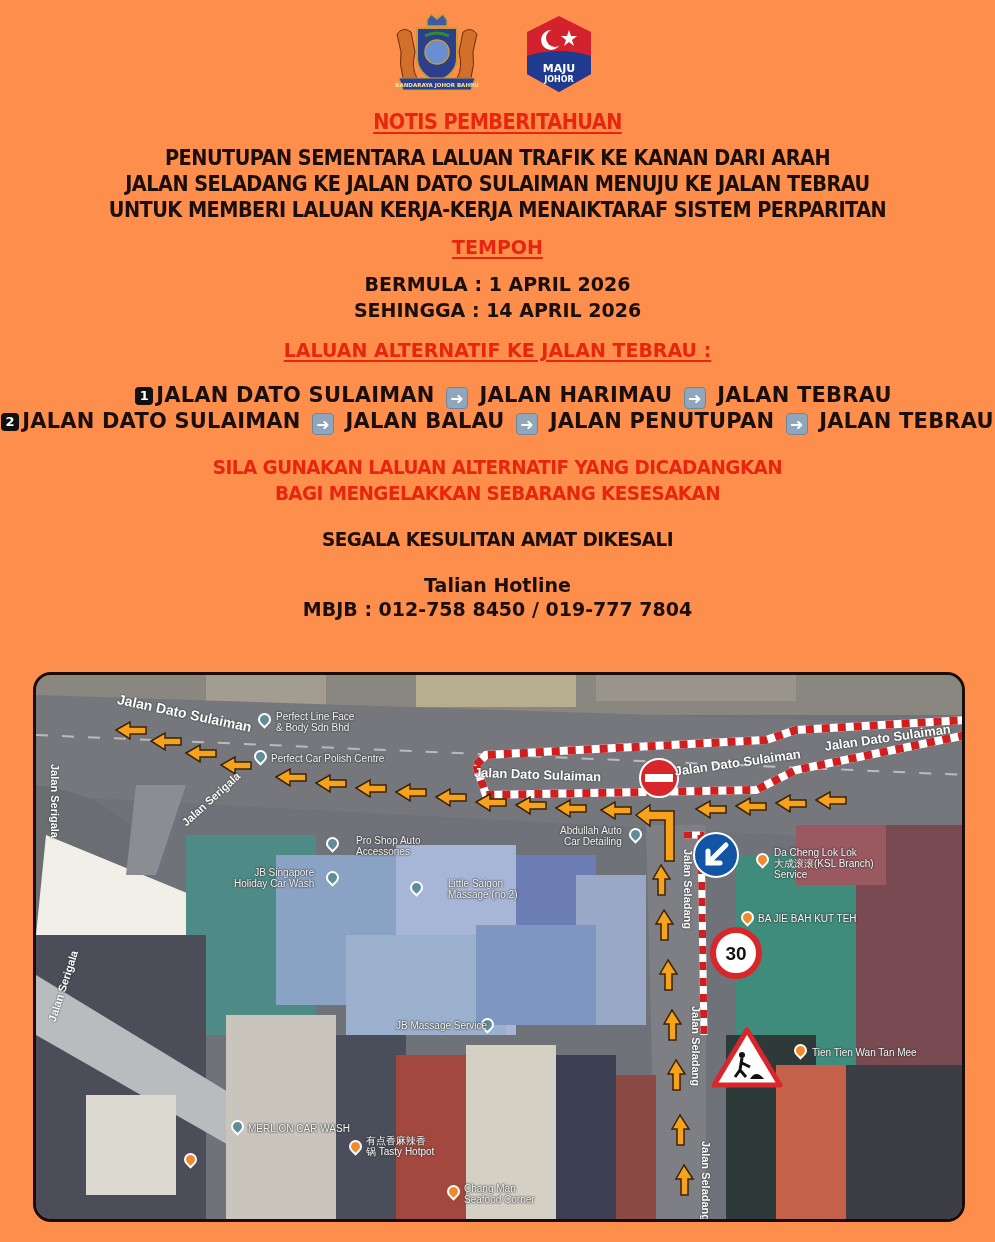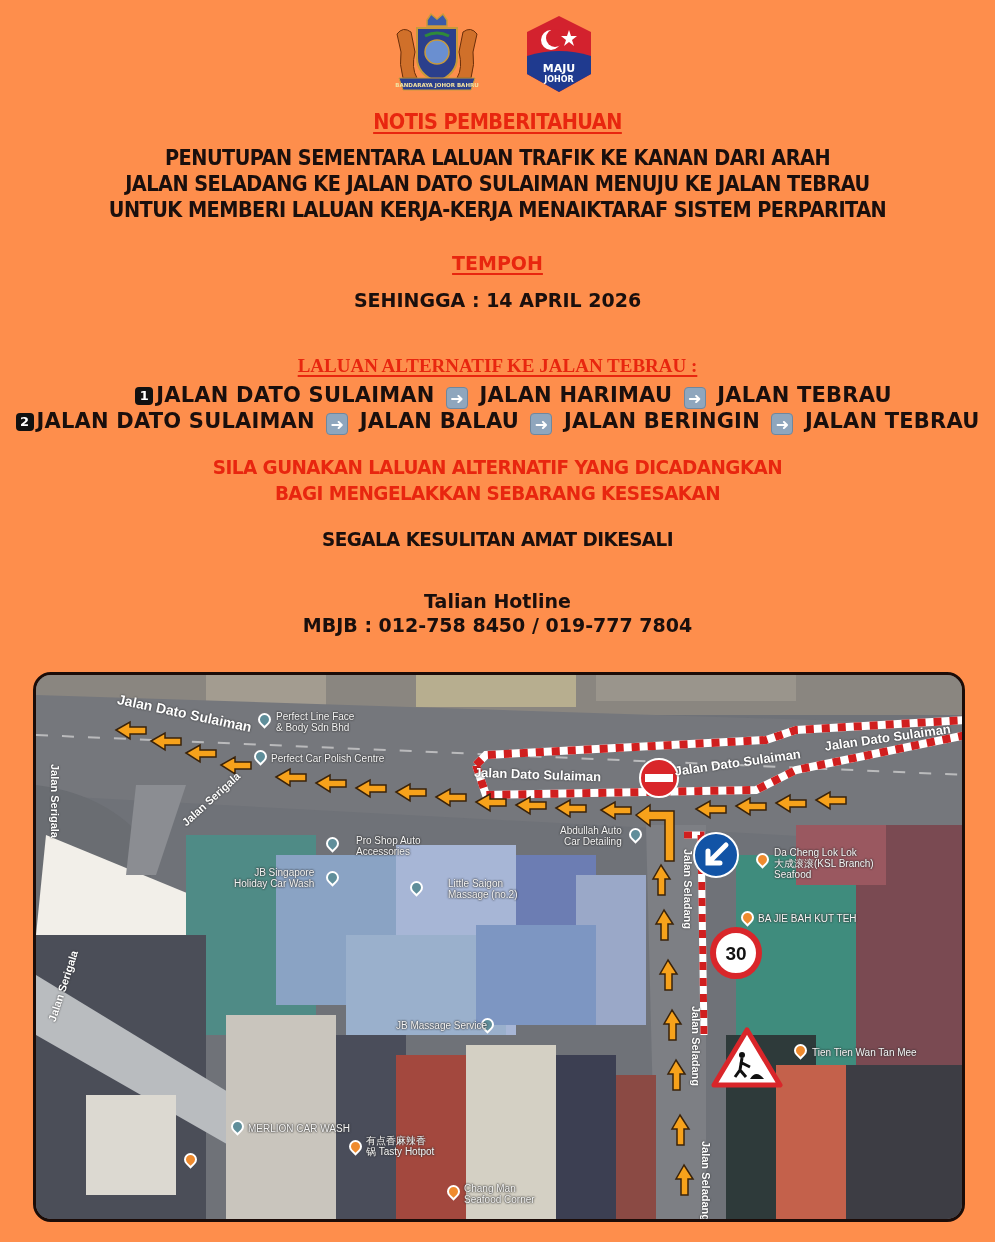--- a/index.html
+++ b/index.html
@@ -12,21 +12,21 @@
   }
   .logos {
     position: absolute; top: 12px; left: 0; width: 995px;
     display: flex; justify-content: center; gap: 26px;
   }
   .logo { width: 96px; height: 86px; position: relative; }
   .center { position: absolute; left: 0; width: 995px; text-align: center; }
   .red { color: #e8260f; }
   .u { text-decoration: underline; text-decoration-thickness: 2px; text-underline-offset: 3px; }
   .cond { font-family: "DejaVu Sans", sans-serif; font-weight: bold; letter-spacing: -0.6px; transform: scaleX(0.92); transform-origin: center; }
-  .bold { font-weight: bold; margin-top: 16px; }
+  .bold { font-weight: bold; }
 
   .route-line { position: absolute; left: 0; width: 995px; text-align: center; font-weight: bold; font-size: 21px; letter-spacing: 0.2px; white-space: nowrap; }
   .num {
     display: inline-block; width: 18px; height: 18px; background: #111; color: #fff; border-radius: 4px;
     font-size: 13px; line-height: 18px; text-align: center; vertical-align: 2px; margin-right: 3px;
   }
   .arrow {
     display: inline-block; width: 22px; height: 22px; background: #8fa6bd; border-radius: 4px; color: #fff;
     font-size: 16px; line-height: 22px; text-align: center; vertical-align: -2px; margin: 0 4px;
     border: 1px solid #6f879e;
@@ -82,38 +82,39 @@
 
 <div class="center cond" style="top:145px;font-size:21px;line-height:26px;">
   <div>PENUTUPAN SEMENTARA LALUAN TRAFIK KE KANAN DARI ARAH</div>
   <div>JALAN SELADANG KE JALAN DATO SULAIMAN MENUJU KE JALAN TEBRAU</div>
   <div>UNTUK MEMBERI LALUAN KERJA-KERJA MENAIKTARAF SISTEM PERPARITAN</div>
 </div>
 
 <div class="center bold red u" style="top:236px;font-size:19px;">TEMPOH</div>
 
 <div class="center bold" style="top:271px;font-size:19px;line-height:26px;">
+  <div>BERMULA : 1 APRIL 2026</div>
   <div>SEHINGGA : 14 APRIL 2026</div>
 </div>
 
-<div class="center bold red u" style="top:339px;font-size:19px;font-family:Liberation Serif, serif;">LALUAN ALTERNATIF KE JALAN TEBRAU :</div>
+<div class="center bold red u" style="top:339px;font-size:19px;">LALUAN ALTERNATIF KE JALAN TEBRAU :</div>
 
 <div class="route-line" style="top:383px;padding-left:32px;">
   <span class="num">1</span><span>JALAN DATO SULAIMAN</span>
   <span class="arrow">➜</span>
   <span>JALAN HARIMAU</span>
   <span class="arrow">➜</span>
   <span>JALAN TEBRAU</span>
 </div>
 <div class="route-line" style="top:409px;">
   <span class="num">2</span><span>JALAN DATO SULAIMAN</span>
   <span class="arrow">➜</span>
   <span>JALAN BALAU</span>
   <span class="arrow">➜</span>
-  <span>JALAN BERINGIN</span>
+  <span>JALAN PENUTUPAN</span>
   <span class="arrow">➜</span>
   <span>JALAN TEBRAU</span>
 </div>
 
 <div class="center cond red" style="top:454px;font-size:20px;line-height:26px;">
   <div>SILA GUNAKAN LALUAN ALTERNATIF YANG DICADANGKAN</div>
   <div>BAGI MENGELAKKAN SEBARANG KESESAKAN</div>
 </div>
 
 <div class="center cond" style="top:527px;font-size:20px;">SEGALA KESULITAN AMAT DIKESALI</div>
@@ -263,21 +264,21 @@
   <div class="pin gray" style="left:593px;top:153px;"></div>
   <div class="poi" style="left:524px;top:150px;text-align:right;">
       <div>Abdullah Auto</div>
       <div>Car Detailing</div>
     </div>
 
   <div class="pin orange" style="left:720px;top:178px;"></div>
   <div class="poi" style="left:738px;top:172px;">
       <div>Da Cheng Lok Lok</div>
       <div>大成滚滚(KSL Branch)</div>
-      <div>Seafood</div>
+      <div>Service</div>
     </div>
 
   <div class="pin orange" style="left:705px;top:236px;"></div>
   <div class="poi" style="left:722px;top:238px;">BA JIE BAH KUT TEH</div>
 
   <div class="pin gray" style="left:445px;top:343px;"></div>
   <div class="poi" style="left:360px;top:345px;">JB Massage Service</div>
 
   <div class="pin orange" style="left:758px;top:369px;"></div>
   <div class="poi" style="left:776px;top:372px;">Tien Tien Wan Tan Mee</div>

